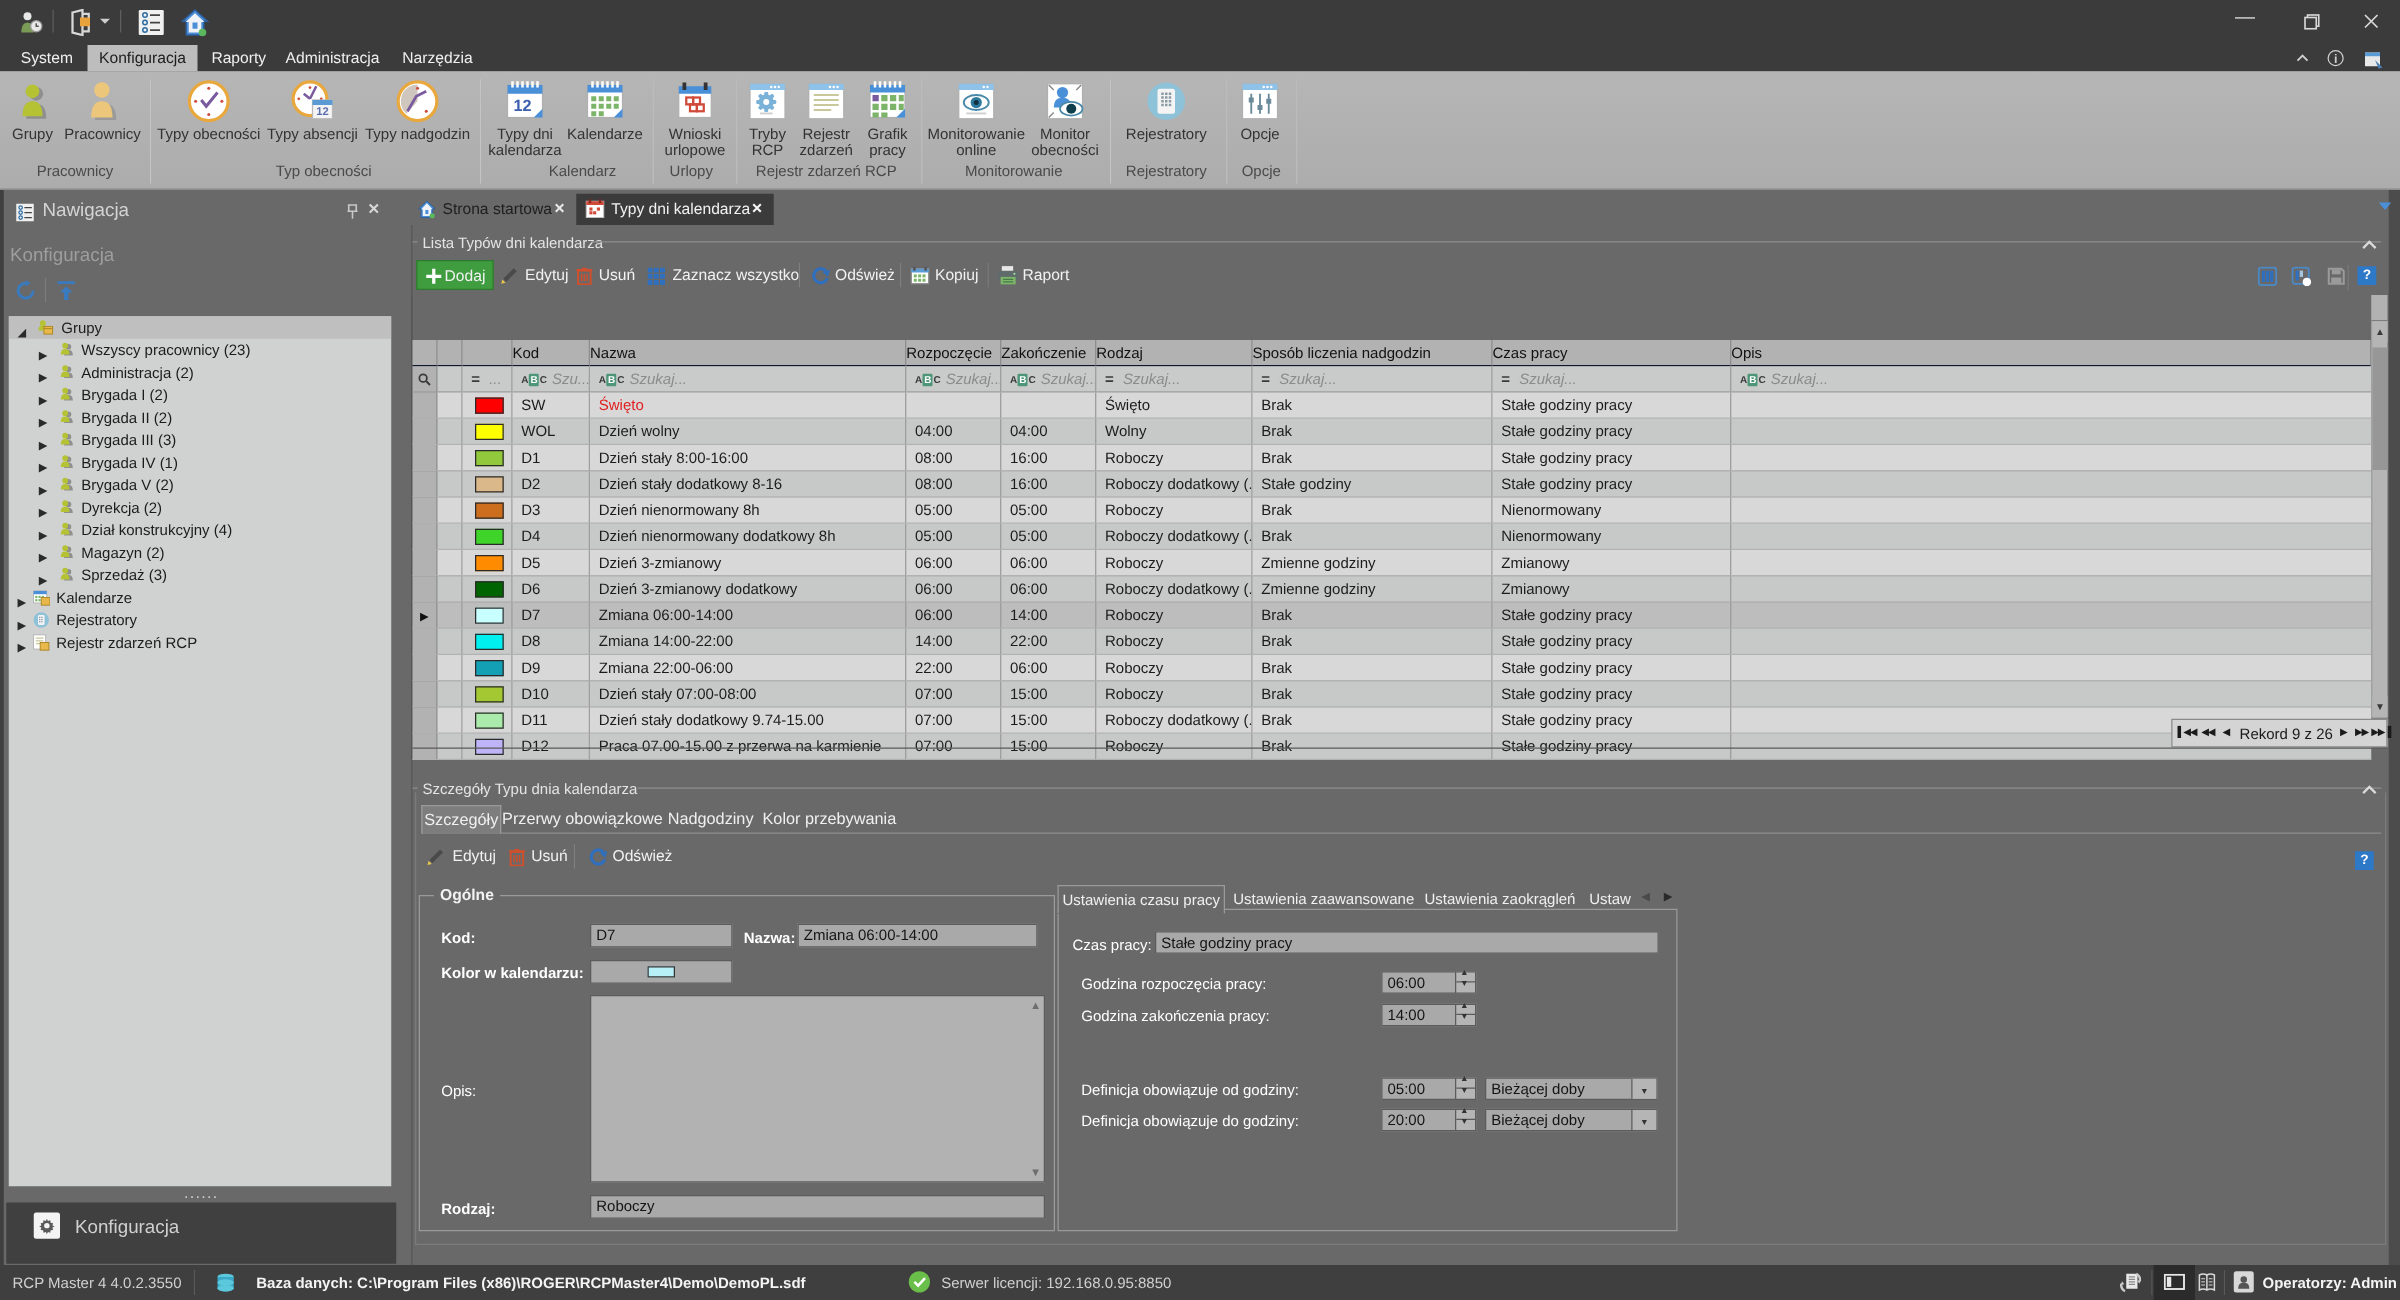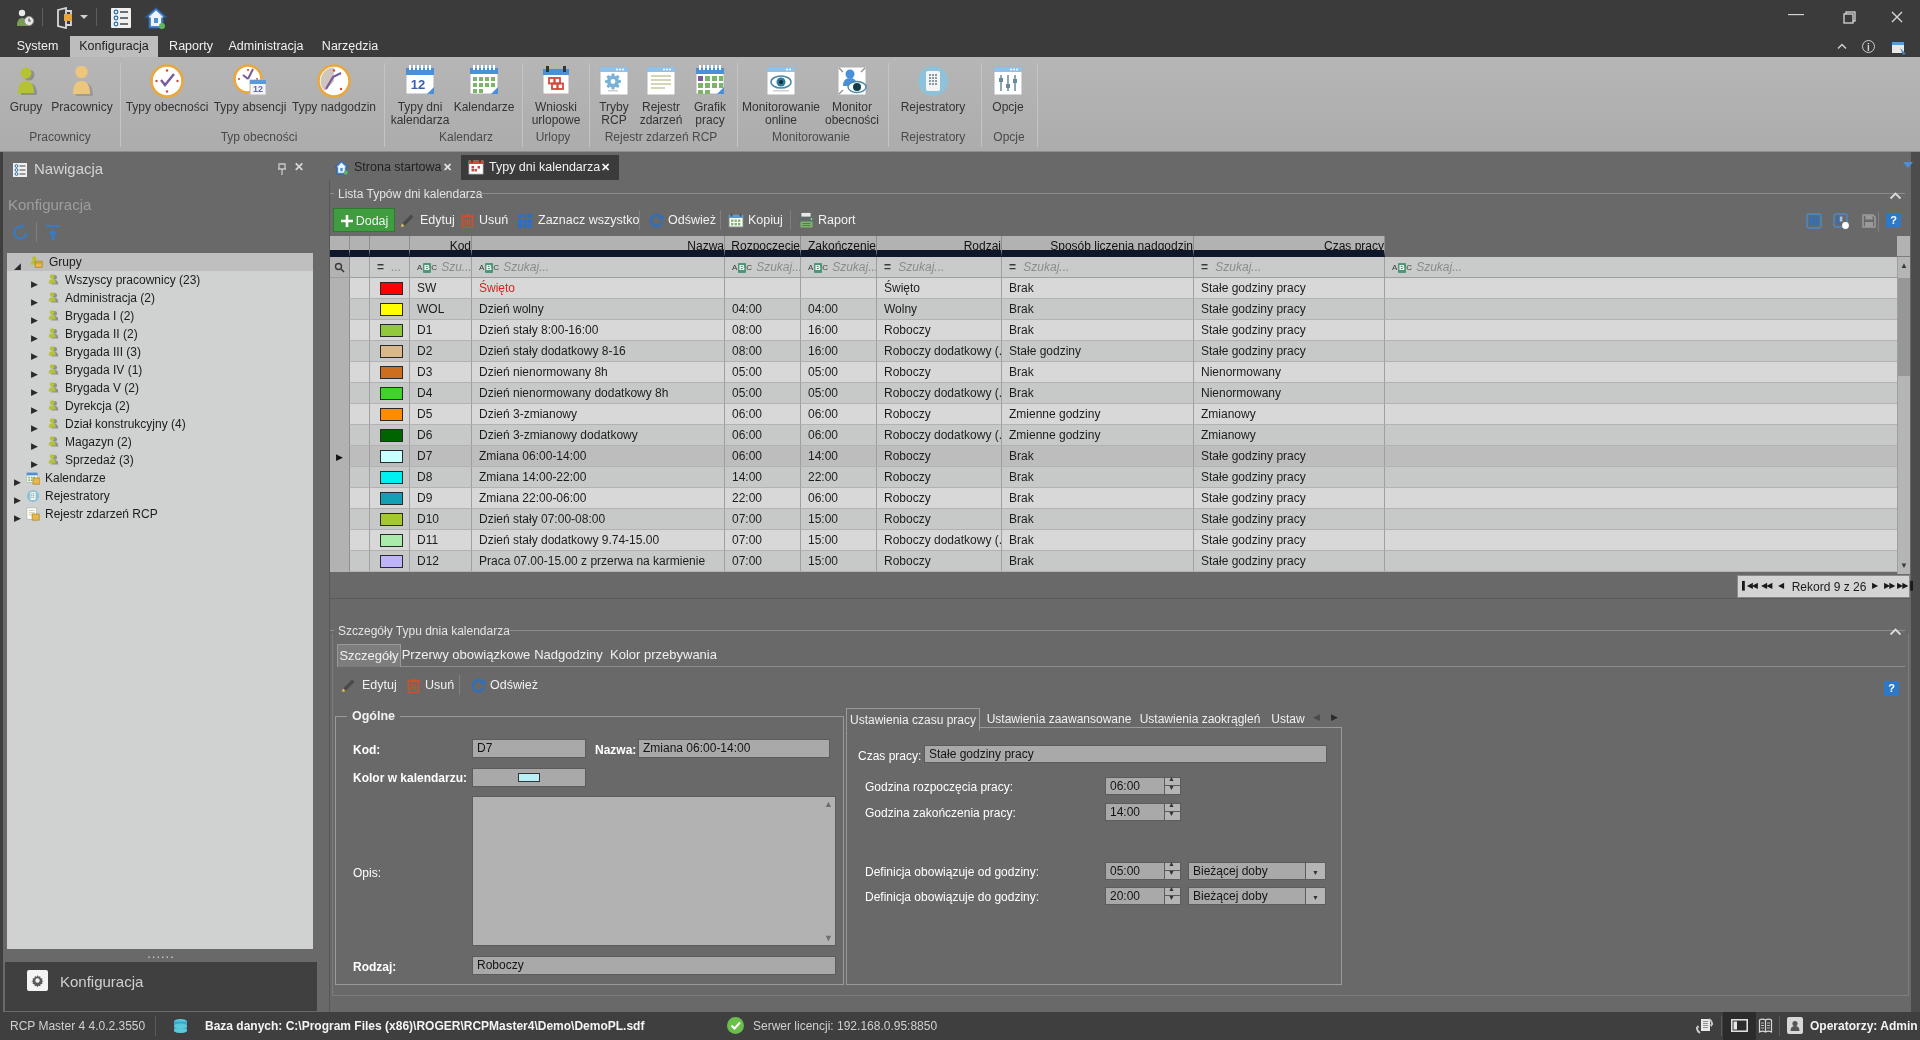--- a/index.html
+++ b/index.html
@@ -40,32 +40,32 @@
 
 .grouplabel { position:absolute; color:#e4e4e4; font-size:12px; }
 .gline { position:absolute; height:1px; background:#8d8d8d; }
 .tbtn { position:absolute; top:0; height:24px; line-height:24px; color:#f2f2f2; font-size:12.5px; }
 .tsep { position:absolute; top:2px; width:1px; height:20px; background:#5a5a5a; border-right:1px solid #7f7f7f; }
 
 
 #grid { position:absolute; left:329px; top:236px; width:1568px; border-left:1px solid #565656; }
 .grow { display:flex; }
 .gcell { flex:none; border-right:1px solid #9f9f9f; border-bottom:1px solid #b2b2b2; overflow:hidden; white-space:nowrap; padding:0 0 0 7px; height:21px; line-height:20px; }
-.ghead .gcell { background:#b2b2b2; border-right:1px solid #8e8e8e; border-bottom:7px solid #0f172a; text-align:right; padding:0; color:#111; }
+.ghead .gcell { background:#b2b2b2; border-right:1px solid #8e8e8e; border-bottom:1px solid #0f172a; text-align:left; padding:0; color:#111;margin-top:36px; }
 .gfilter .gcell { background:#c9cbcb; border-bottom:1px solid #9f9f9f; color:#8b8b8b; font-style:italic; }
 .rl .gcell { background:#d8d8d8; }
 .rd .gcell { background:#c7c9c9; }
 .rs .gcell { background:#bdbdbd; }
 .c0 { width:20px; padding:0; } .c1 { width:20px; } .c2 { width:40px; } .c3 { width:62px; }
 .c4 { width:253px; } .c5 { width:76px; } .c6 { width:76px; } .c7 { width:125px; }
 .c8 { width:192px; } .c9 { width:191px; } .c10 { width:512px; border-right:none; }
 .grow .c0 { background:#b2b2b2; border-right:1px solid #8e8e8e; }
 .ghead .c0 { background:#b2b2b2; }
 .swatch { width:23px; height:13px; margin:4px 0 0 3px; border:1px solid #2a2a2a; }
-.abcic { display:inline-block; font-style:normal; font-weight:normal; font-size:8px; color:#3a3a3a; position:relative; top:-1px; margin-right:4px; letter-spacing:0; }
+.abcic { display:inline-block; font-style:normal; font-weight:bold; font-size:8px; color:#3a3a3a; position:relative; top:-1px; margin-right:4px; letter-spacing:0; }
 .abcic b { display:inline-block; background:#4e9678; color:#fff; width:8px; height:10px; line-height:10px; text-align:center; border-radius:1px; margin:0 0.5px; }
 .eqic { display:inline-block; font-style:normal; font-weight:bold; color:#3a3a3a; margin-right:5px; letter-spacing:-1px; }
 
 
 #vscroll { position:absolute; left:1897px; top:257px; width:13px; height:317px; background:#b5b5b5; border-left:1px solid #9f9f9f; }
 
 
 #recnav { position:absolute; left:1737px; top:575px; width:173px; height:23px; background:#d4d4d4; border:1px solid #8a8a8a; color:#1a1a1a; }
 
 
@@ -714,20 +714,21 @@
       <div class="gcell c0">&nbsp;</div>
           <div class="gcell c1">&nbsp;</div>
           <div class="gcell c2">&nbsp;</div>
       <div class="gcell c3">Kod</div>
           <div class="gcell c4">Nazwa</div>
           <div class="gcell c5">Rozpoczęcie</div>
       <div class="gcell c6">Zakończenie</div>
           <div class="gcell c7">Rodzaj</div>
           <div class="gcell c8">Sposób liczenia nadgodzin</div>
       <div class="gcell c9">Czas pracy</div>
+          <div class="gcell c10">Opis</div>
     </div>
     <div class="grow gfilter">
       <div class="gcell c0" style="text-align:center;padding:0"><svg width="11" height="11" viewBox="0 0 11 11" style="margin-top:5px">
               <circle cx="4.5" cy="4.5" r="3" fill="none" stroke="#3a3a3a" stroke-width="1.4"></circle>
               <path d="M7 7 l3 3" stroke="#3a3a3a" stroke-width="1.6"></path>
             </svg></div>
       <div class="gcell c1">&nbsp;</div>
       <div class="gcell c2"><i class="eqic">=</i> ...</div>
       <div class="gcell c3"><i class="abcic">A<b>B</b>C</i>Szu...</div>
       <div class="gcell c4"><i class="abcic">A<b>B</b>C</i>Szukaj...</div>

